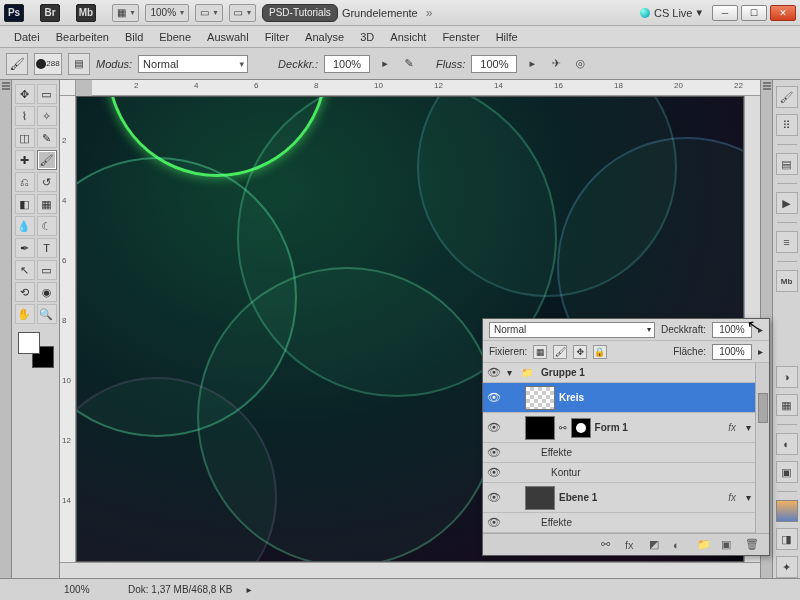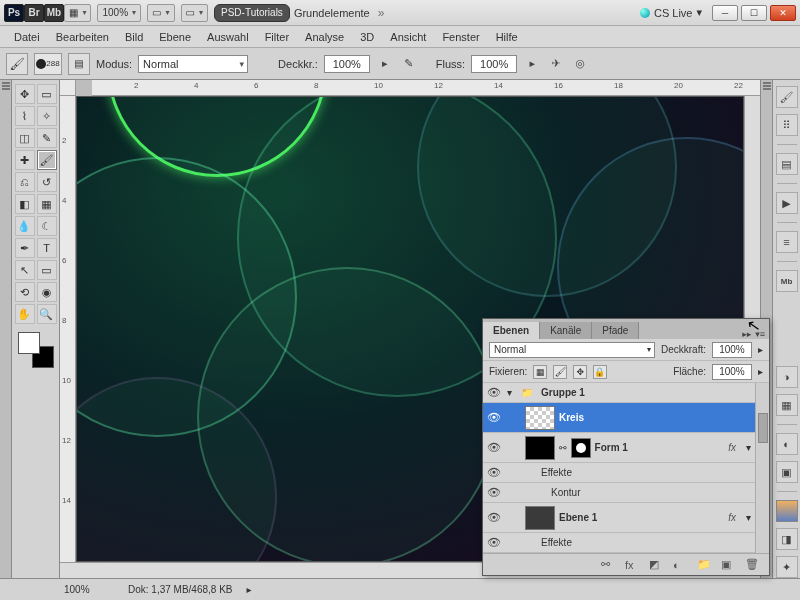--- a/index.html
+++ b/index.html
@@ -1,20 +1,20 @@
 <!DOCTYPE html>
 <html><head>
 <meta charset="utf-8">
 <style>
   * { box-sizing: border-box; margin: 0; padding: 0; font-family: Tahoma, sans-serif; }
   body { background: #bfbfbf; width: 800px; height: 600px; overflow: hidden; font-size: 11px; color: #333; position:relative; }
 
   
   .titlebar { height: 26px; background: linear-gradient(#e8e8e8,#d6d6d6); display:flex; align-items:center; border-bottom:1px solid #aaa; padding:0 4px; }
-  .tb-sq { width:20px; height:18px; background:#333; color:#ddd; display:inline-flex; align-items:center; justify-content:center; border:1px solid #222; border-radius:2px; margin-right:0; font-size:10px; font-weight:bold;}
+  .tb-sq { width:20px; height:18px; background:#333; color:#ddd; display:inline-flex; align-items:center; justify-content:center; border:1px solid #222; border-radius:2px; margin-right:16px; font-size:10px; font-weight:bold;}
   .tb-drop { display:inline-flex; align-items:center; height:18px; background:#d9d9d9; border:1px solid #999; border-radius:2px; padding:0 4px; margin-right:6px; font-size:10px; gap:4px;}
   .tb-drop .caret { font-size:8px; color:#555;}
   .tb-btn { height:18px; background:#d9d9d9; border:1px solid #888; border-radius:2px; padding:0 6px; display:inline-flex; align-items:center; font-size:10px; margin-right:4px;}
   .tb-btn.dark { background:#505050; color:#eee; border-color:#333;border-radius:6px;}
   .tb-plain { margin-right:8px; font-size:11px; color:#333;}
   .chev { color:#777; font-size:12px; margin-right:10px;}
   .cslive { display:flex; align-items:center; gap:4px; margin-left:auto;}
   .cslive .dot { width:10px;height:10px;border-radius:50%; background: radial-gradient(circle at 30% 30%, #8fe, #09a);}
   .wincontrols { display:flex; gap:3px; margin-left:10px;}
   .winbtn { width:26px; height:16px; border:1px solid #888; border-radius:2px; background:linear-gradient(#fdfdfd,#dedede); display:flex; align-items:center; justify-content:center; font-size:9px;}
@@ -23,21 +23,21 @@
   
   .menubar { height:22px; background:#d9d9d9; border-bottom:1px solid #aaa; display:flex; align-items:center; padding-left:6px;}
   .menubar span { padding:2px 8px; font-size:11px;}
 
   
   .optbar { height:32px; background:#d3d3d3; border-bottom:1px solid #8a8a8a; display:flex; align-items:center; padding:0 6px; gap:6px;}
   .opt-ico { width:22px;height:22px; border:1px solid #999; background:#dedede; display:flex;align-items:center;justify-content:center; font-size:12px;}
   .brush-dot { width:28px;height:22px; border:1px solid #999; background:#e5e5e5; display:flex; flex-direction:row; align-items:center; justify-content:center;}
   .brush-dot .circ { width:10px;height:10px;border-radius:50%; background:#222;}
   .brush-dot .num{ font-size:8px;}
-  .opt-label { font-size:11px;}
+  .opt-label { font-size:11px;font-style:italic;}
   .opt-combo { height:18px; background:#fff; border:1px solid #888; padding:0 14px 0 4px; font-size:11px; position:relative; min-width:110px; display:flex; align-items:center;}
   .opt-combo::after { content:"▾"; position:absolute; right:3px; font-size:9px; color:#555;}
   .opt-num { height:18px; width:46px; background:#fff; border:1px solid #888; font-size:11px; display:flex; align-items:center; justify-content:center;}
   .tiny-ico { width:18px;height:18px; border:1px solid transparent; display:flex;align-items:center;justify-content:center; font-size:11px; color:#444;}
 
   
   .main { position:absolute; top:80px; bottom:22px; left:0; right:0; display:flex; background:#bdbdbd;}
   .strip { width:12px; background:#bdbdbd; border-right:1px solid #8a8a8a; display:flex; flex-direction:column; align-items:center; gap:4px; padding-top:2px;}
   .strip .nub { width:8px;height:2px;background:#777; box-shadow:0 3px 0 #777, 0 6px 0 #777;}
   
@@ -274,29 +274,20 @@
   </div>
 </div>
 
 <div class="status">
   <span class="zoom">100%</span>
   <span>Dok: 1,37 MB/468,8 KB</span>
   <span>▸</span>
 </div>
 
 <div class="panel">
-  <div class="panel-tabs">
-    <div class="ptab active">Ebenen</div>
-    <div class="ptab">Kanäle</div>
-    <div class="ptab">Pfade</div>
-    <div class="panel-menu">
-      <span>▸▸</span>
-      <span>▾≡</span>
-    </div>
-  </div>
   <div class="panel-row">
     <div class="combo">Normal</div>
     <span>Deckkraft:</span>
     <div class="num-sm">100%</div>
     <span>▸</span>
   </div>
   <div class="panel-row">
     <span>Fixieren:</span>
     <div class="lock-ico">▦</div>
     <div class="lock-ico">🖌</div>

